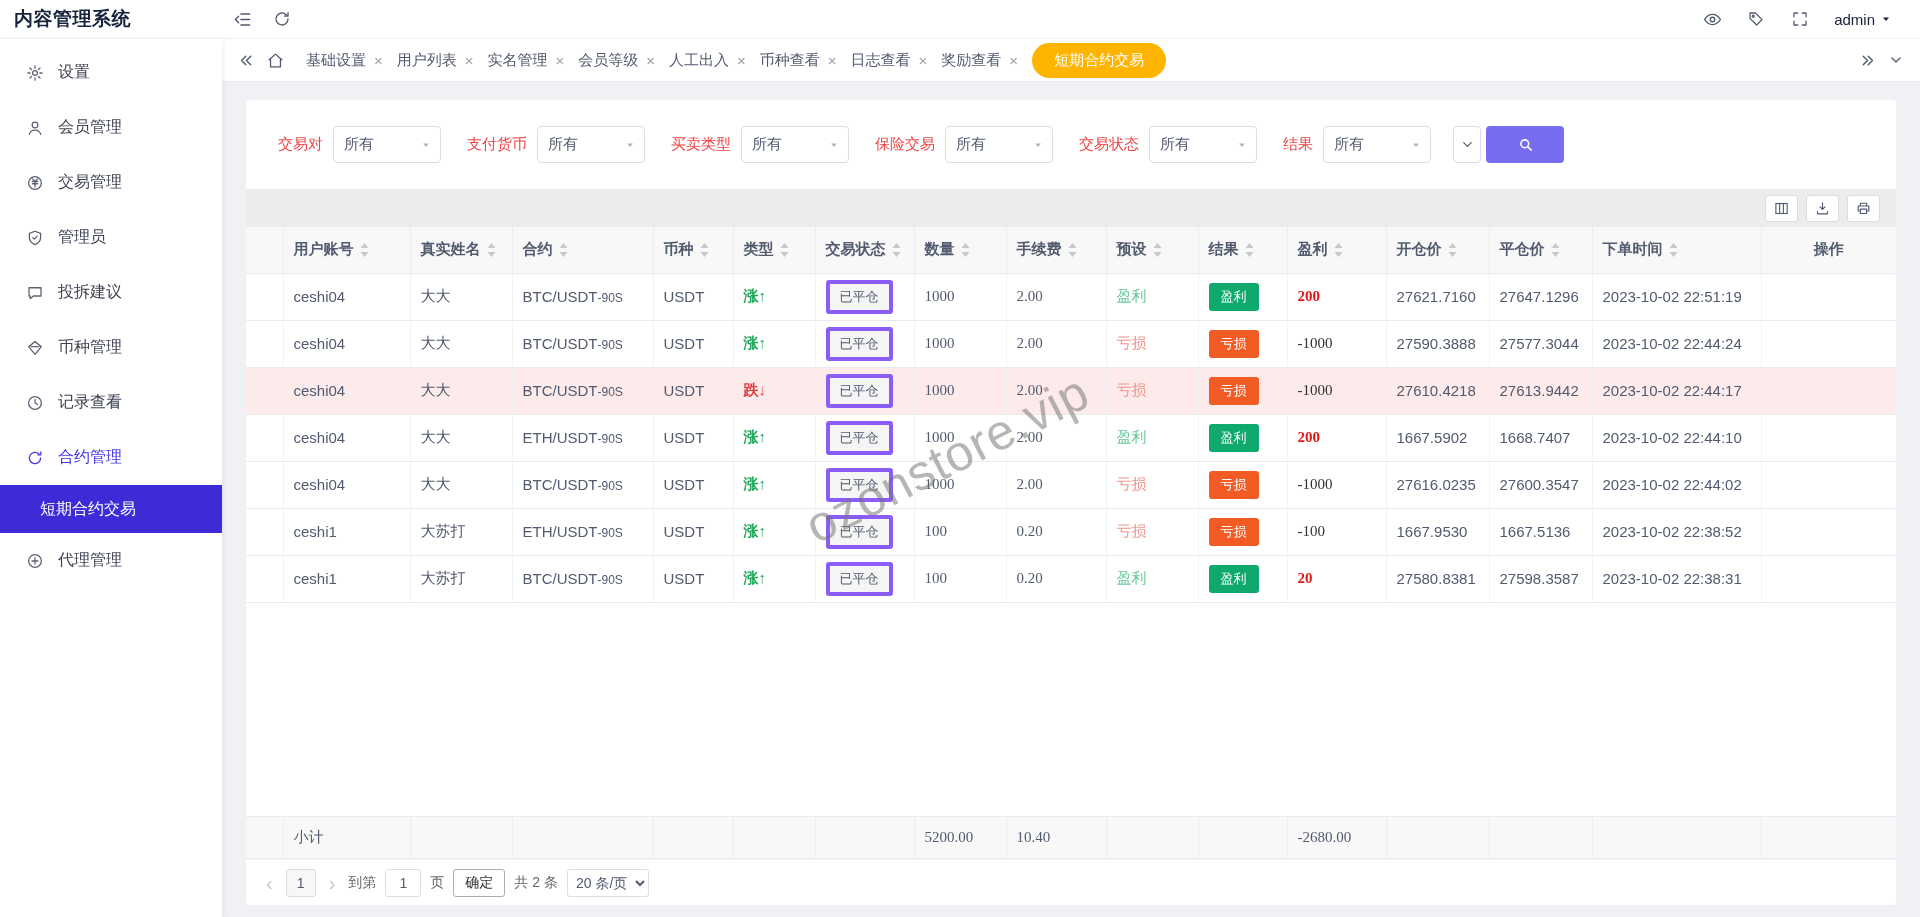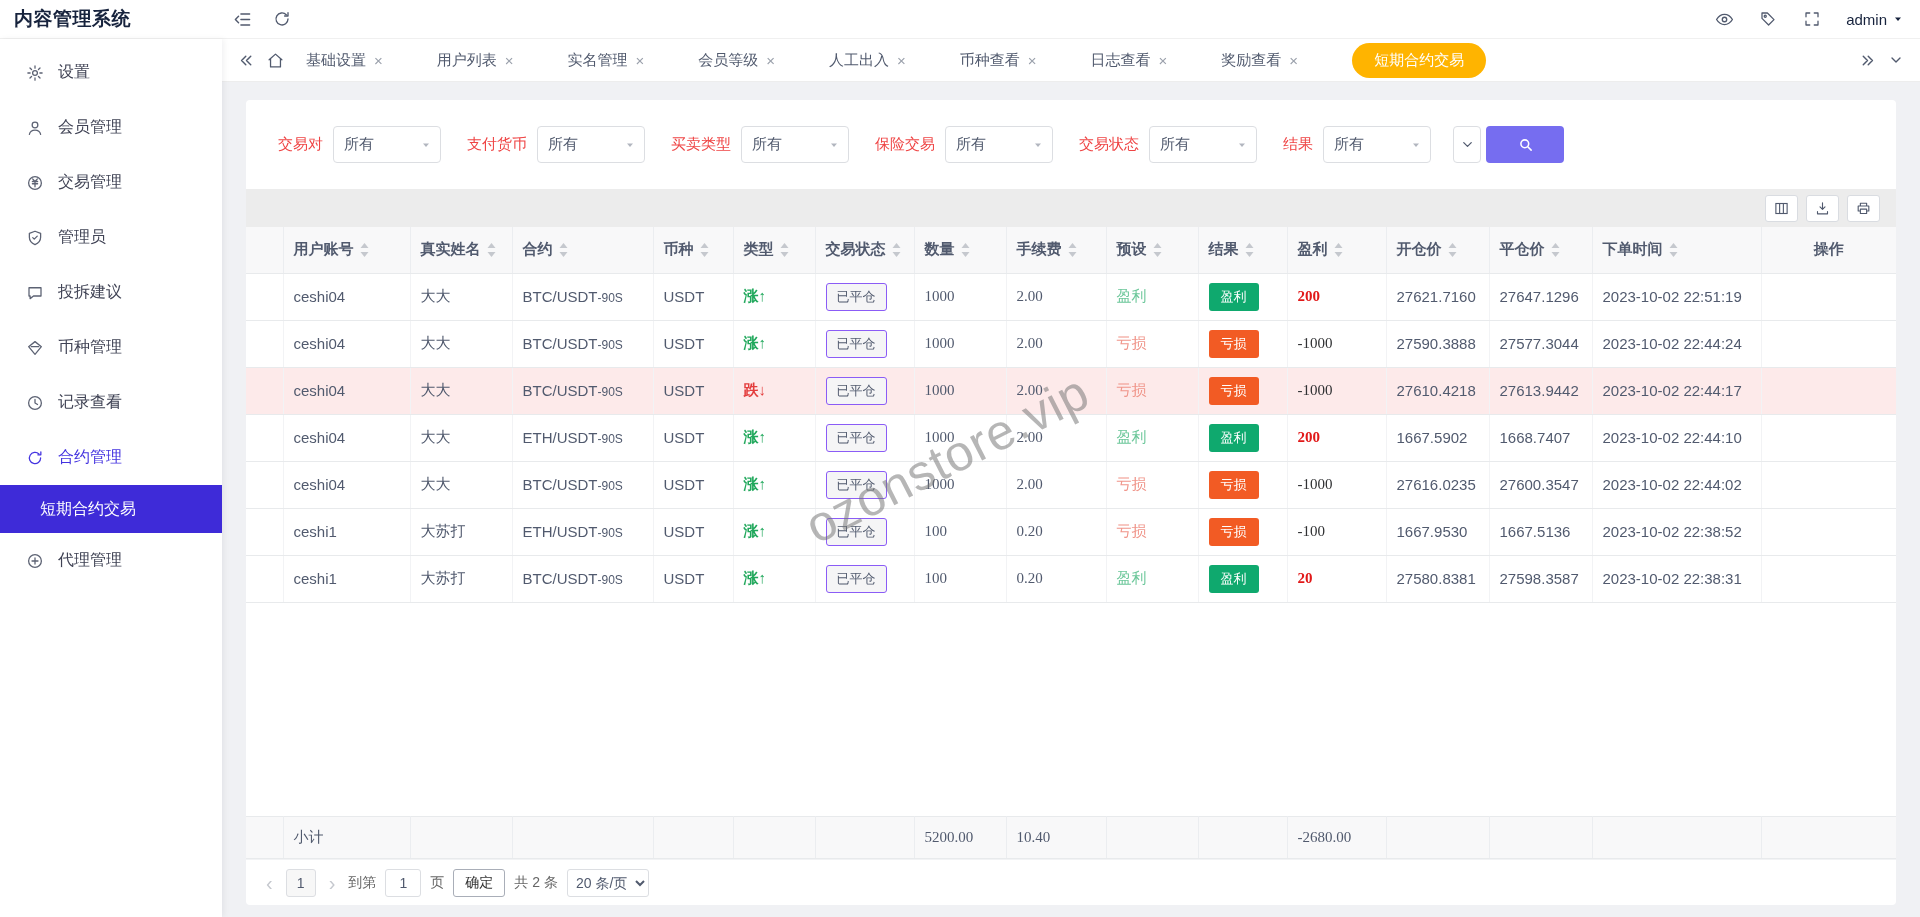--- a/index.html
+++ b/index.html
@@ -2,35 +2,35 @@
 <html><head>
 <meta charset="utf-8">
 <style>
   *{margin:0;padding:0;box-sizing:border-box}
   html,body{width:1920px;height:917px;overflow:hidden;background:#f0f1f4;
     font-family:"Liberation Sans","DejaVu Sans",sans-serif;}
   
   .topbar{height:39px;background:#fff;display:flex;align-items:center;border-bottom:1px solid #f0f0f0;}
   .brand{width:222px;padding-left:14px;font-size:19px;font-weight:700;color:#17233d;letter-spacing:.5px;white-space:nowrap;}
   .tb-btn{width:40px;height:38px;display:flex;align-items:center;justify-content:center;color:#515a6e;cursor:pointer;}
-  .tb-right{margin-left:auto;display:flex;align-items:center;gap:4px;padding-right:16px;}
+  .tb-right{margin-left:auto;display:flex;align-items:center;gap:4px;padding-right:28px;}
   .user-drop{display:flex;align-items:center;gap:5px;color:#17233d;font-size:15px;margin-left:10px;cursor:pointer;}
   
   .layout{display:flex;height:878px;}
   .sidebar{width:222px;background:#fff;box-shadow:2px 0 6px rgba(0,21,41,.06);z-index:5;padding-top:6px;flex-shrink:0;}
   .side-item{height:55px;display:flex;align-items:center;padding-left:26px;gap:14px;color:#3f4254;font-size:16px;cursor:pointer;white-space:nowrap;}
   .side-item .ic{display:flex;color:#5c6273;}
   .side-item.expanded{color:#4433e0;}
   .side-item.expanded .ic{color:#4433e0;}
   .side-item.submenu{height:48px;padding-left:40px;background:#3e2bd8;color:#fff;}
   .main{flex:1;display:flex;flex-direction:column;min-width:0;}
   
   .tabbar{height:43px;background:#fff;display:flex;align-items:center;padding:0 16px;gap:12px;border-bottom:1px solid #ededed;}
   .tab-ctrl{color:#515a6e;display:flex;align-items:center;cursor:pointer;}
-  .tabs{display:flex;align-items:center;gap:54px;margin-left:10px;flex:1;overflow:hidden;}
+  .tabs{display:flex;align-items:center;gap:14px;margin-left:10px;flex:1;overflow:hidden;}
   .tab{display:flex;align-items:center;gap:8px;color:#515a6e;font-size:15px;cursor:pointer;white-space:nowrap;}
   .tab-close{color:#9aa0ab;font-size:15px;line-height:1;}
   .tab.active{background:#ffb400;color:#fff;padding:8px 22px;border-radius:18px;}
   
   .content{flex:1;padding:18px 24px 12px;display:flex;min-height:0;}
   .card{background:#fff;border-radius:4px;flex:1;display:flex;flex-direction:column;position:relative;min-height:0;}
   
   .filter-row{display:flex;align-items:center;padding:26px 0 26px 32px;}
   .filters{display:flex;align-items:center;gap:26px;}
   .filter-item{display:flex;align-items:center;gap:10px;}
@@ -47,21 +47,21 @@
   table.grid{width:100%;border-collapse:collapse;table-layout:fixed;}
   thead th{background:#f8f8f9;height:46px;font-size:15px;color:#515a6e;font-weight:700;text-align:left;padding:0 10px;border-bottom:1px solid #e8eaec;border-right:1px solid #ebedf0;white-space:nowrap;}
   thead th:last-child{border-right:none;}
   .th-inner{display:inline-flex;align-items:center;gap:6px;}
   th.center{text-align:center;}
   tbody td{height:47px;font-size:15px;color:#515a6e;padding:0 10px;border-bottom:1px solid #e8eaec;border-right:1px solid #f2f3f5;white-space:nowrap;overflow:hidden;background:#fff;}
   tbody td:last-child{border-right:none;}
   tr.hl td{background:#fdeaea;}
   td.num{text-align:left;padding-right:14px;font-family:Liberation Serif, serif;}
   .period{font-size:12px;}
-  .badge-flat{display:inline-block;padding:4px 10px;background:#f5f5f6;border:1px solid #8b5cf6;border-radius:3px;font-size:13px;color:#515a6e;}
+  .badge-flat{display:inline-block;padding:4px 10px;background:#f5f5f6;border:4px solid #8b5cf6;border-radius:3px;font-size:13px;color:#515a6e;}
   .badge-win{display:inline-block;padding:5px 12px;background:#0fa96e;color:#fff;border-radius:3px;font-size:13px;}
   .badge-loss{display:inline-block;padding:5px 12px;background:#f25b24;color:#fff;border-radius:3px;font-size:13px;}
   .preset-win{color:#6cc79a;}
   .preset-loss{color:#f0968b;}
   .type-up{color:#21a85c;font-weight:700;}
   .type-down{color:#e33c3c;font-weight:700;}
   .profit-win{color:#e11919;font-weight:700;}
   .profit-loss{color:#303133;}
   .table-spacer{flex:1;background:#fff;}
   .subtotal-table td{height:42px;background:#f8f8f9;border-top:1px solid #e8eaec;border-right:1px solid #ebedf0;font-size:15px;color:#515a6e;padding:0 10px;white-space:nowrap;}

